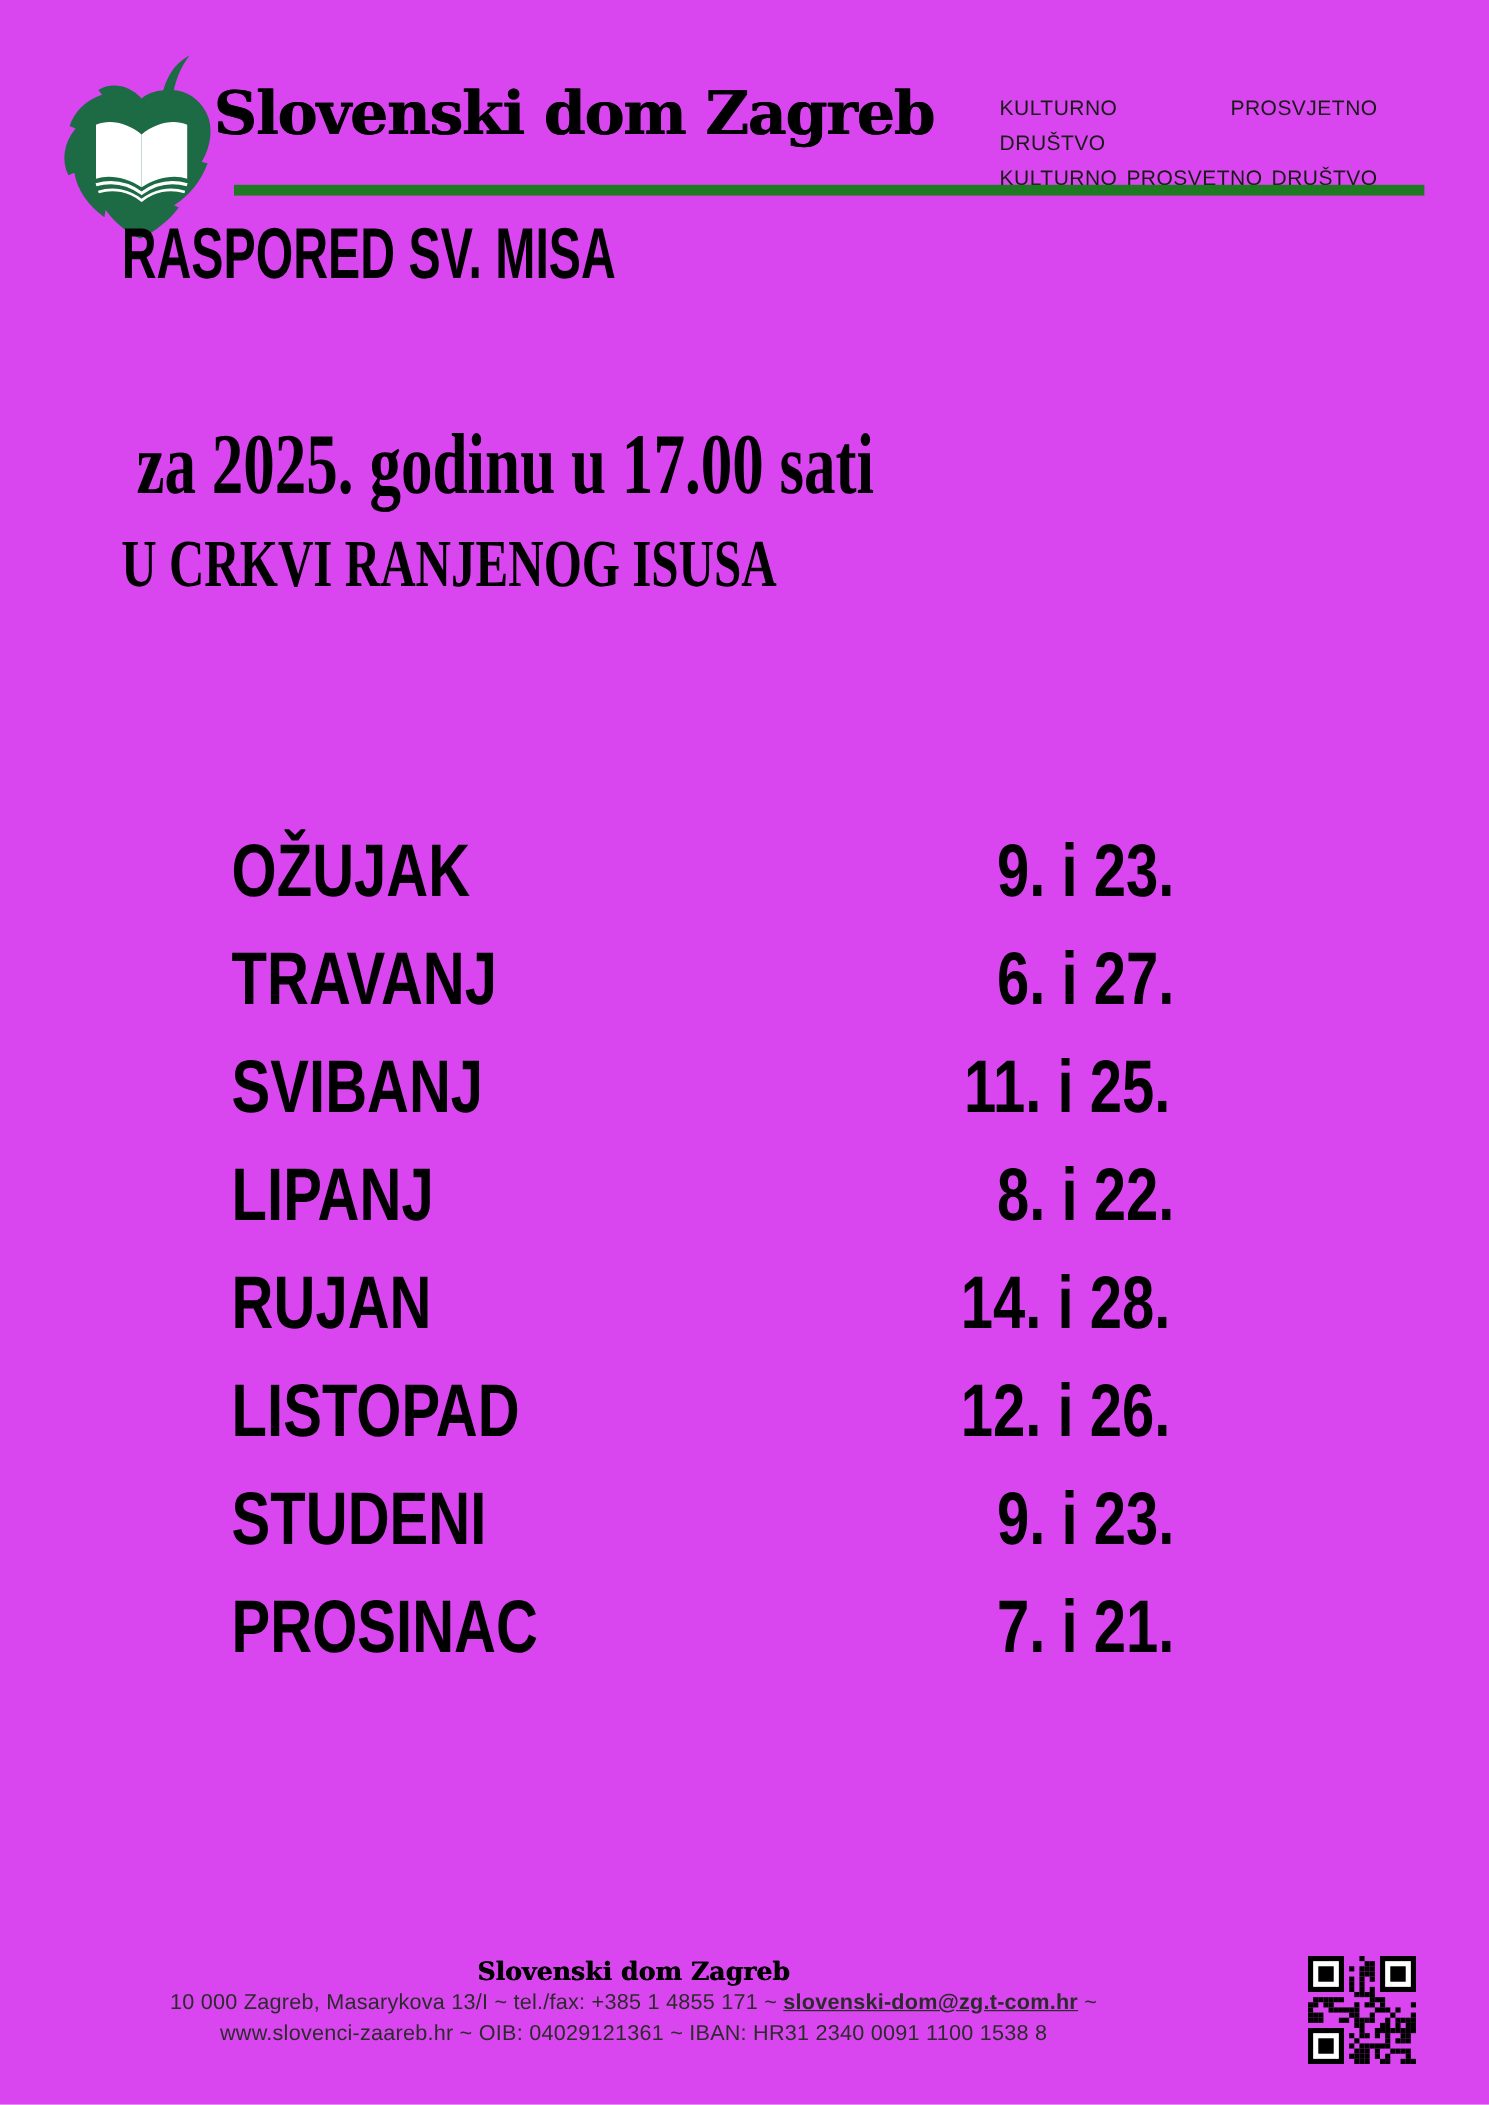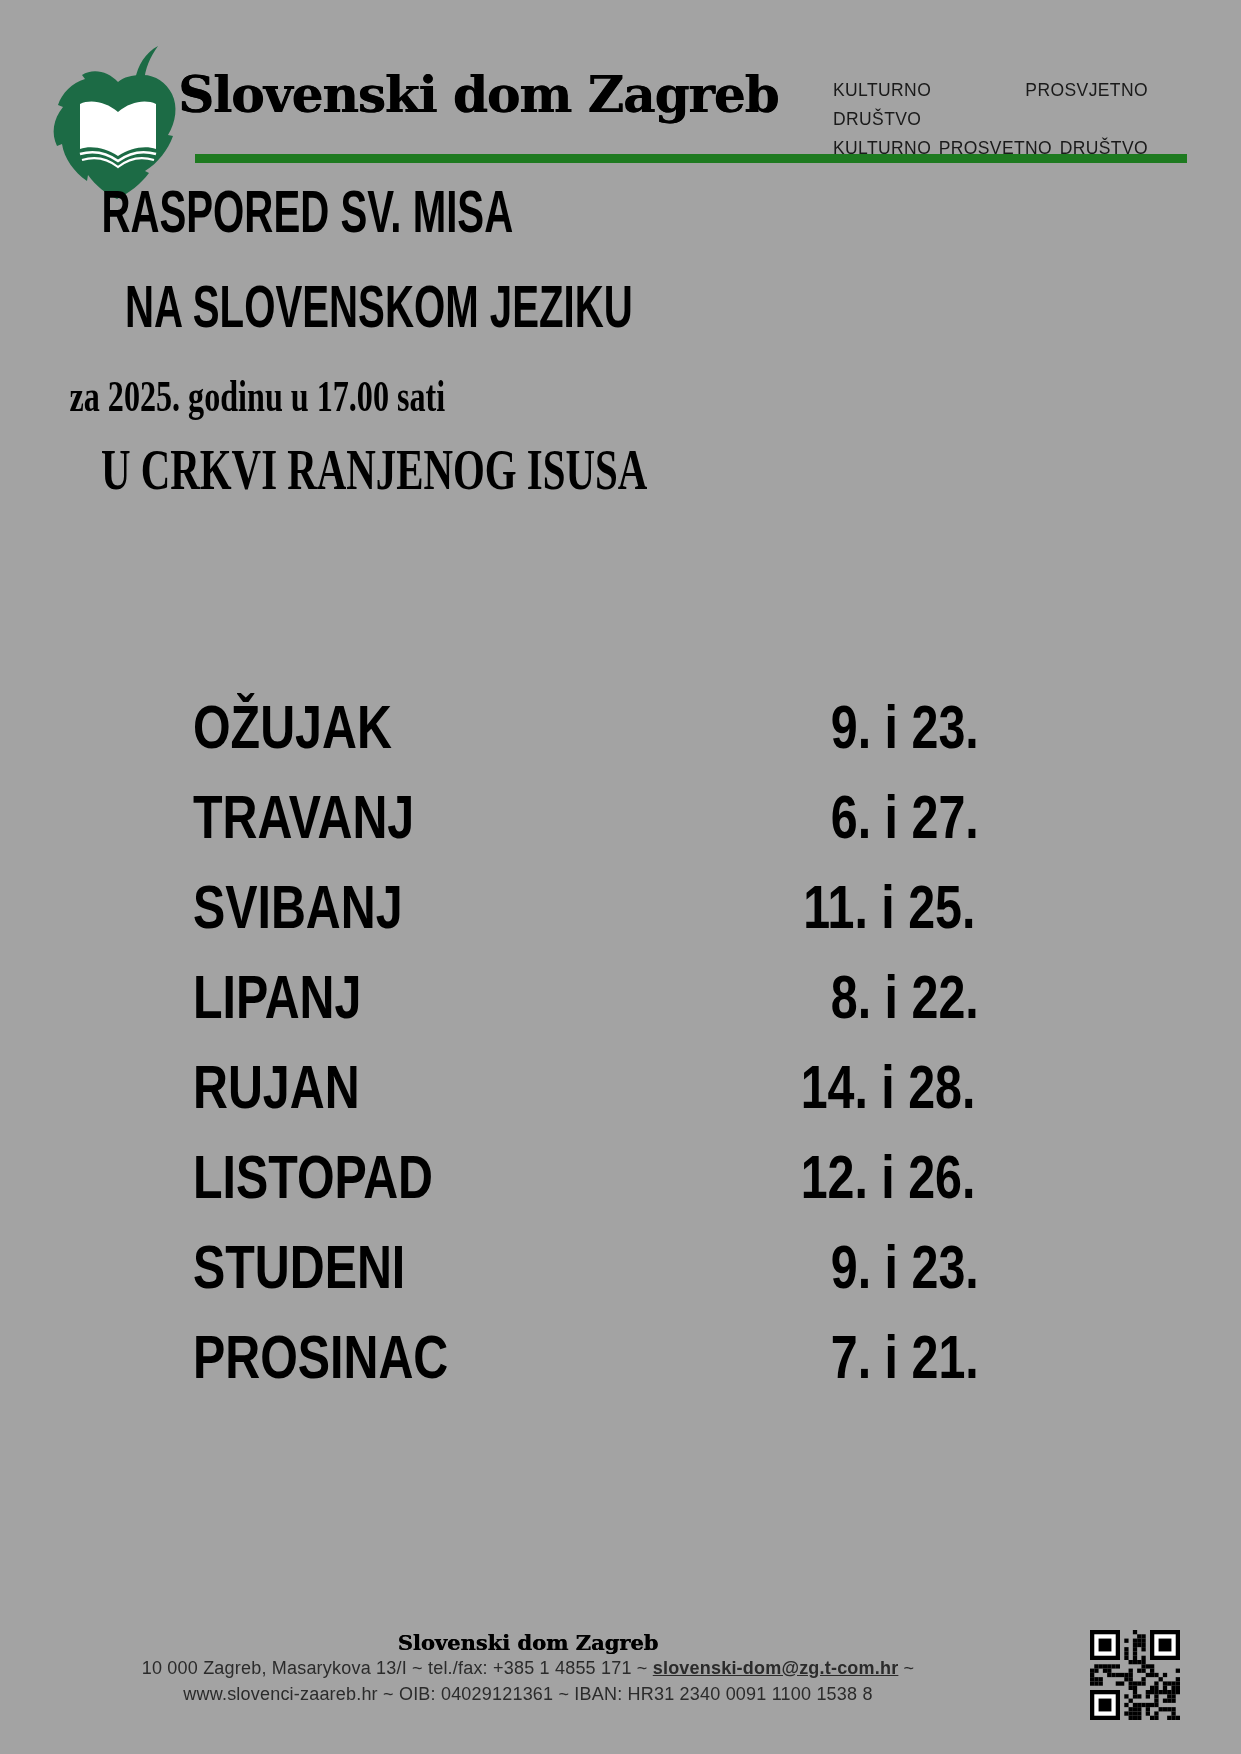--- a/index.html
+++ b/index.html
@@ -7,21 +7,21 @@
     --green-rule:#1e7a20;
     --ink:#000000;
     --footer-ink:#2d2d2d;
   }
   *{margin:0;padding:0;box-sizing:border-box;}
   html,body{background:#ffffff;}
   body{
     width:1241px;height:1754px;position:relative;overflow:hidden;
     font-family:"Liberation Sans", sans-serif;color:var(--ink);
   }
-  .page{position:absolute;inset:0;background:#a3a3a3;}
+  .page{position:absolute;inset:0;background:#d946ef;}
 
   
   .logo{position:absolute;left:42px;top:44px;width:152px;height:156px;}
   .brand{
     position:absolute;left:178px;top:70px;width:600px;
     font-family:"DejaVu Serif", serif;font-weight:bold;
     font-size:50px;line-height:1;letter-spacing:-1px;
     text-shadow:0.6px 0 0 currentColor;
     white-space:nowrap;
   }
@@ -37,21 +37,21 @@
 
   
   .center-col{position:absolute;left:0;width:1152px;text-align:left;white-space:nowrap;}
   .squeeze{display:inline-block;transform-origin:center;}
   .t-sans{font-weight:bold;font-size:60px;line-height:1;}
   .t-sans .squeeze{transform:scaleX(0.67);}
   .t-serif{font-family:"Liberation Serif", serif;font-weight:bold;line-height:1;}
   .t-serif .squeeze{transform:scaleX(0.73);}
   #title1{top:182px;}
   #title2{top:277px;}
-  #serif1{top:375px;font-size:44px;}
+  #serif1{top:351px;font-size:72px;}
   #serif2{top:442px;font-size:56px;}
   #serif3{top:508px;font-size:54px;}
 
   
   .srow{position:absolute;left:0;width:1176px;height:62px;line-height:62px;
         font-weight:bold;font-size:62px;white-space:nowrap;}
   .srow .m{position:absolute;left:193px;display:inline-block;
            transform:scaleX(0.78);transform-origin:left center;}
   .srow .d{position:absolute;left:760px;width:240px;text-align:right;}
   .srow .d span{display:inline-block;transform:scaleX(0.78);transform-origin:center;}
@@ -92,23 +92,20 @@
 
   <div class="brand">Slovenski dom Zagreb</div>
   <div class="org-lines">
     <span class="jline">KULTURNO PROSVJETNO DRUŠTVO</span>
     <span class="jline">KULTURNO PROSVETNO DRUŠTVO</span>
   </div>
   <div class="rule"></div>
 
   <div class="center-col t-sans" id="title1">
     <span class="squeeze">RASPORED SV. MISA</span>
-  </div>
-  <div class="center-col t-sans" id="title2">
-    <span class="squeeze">NA SLOVENSKOM JEZIKU</span>
   </div>
   <div class="center-col t-serif" id="serif1">
     <span class="squeeze">za 2025. godinu u 17.00 sati</span>
   </div>
   <div class="center-col t-serif" id="serif2">
     <span class="squeeze">U CRKVI RANJENOG ISUSA</span>
   </div>
 
   <div class="srow" style="top:696px">
     <span class="m">OŽUJAK</span>

